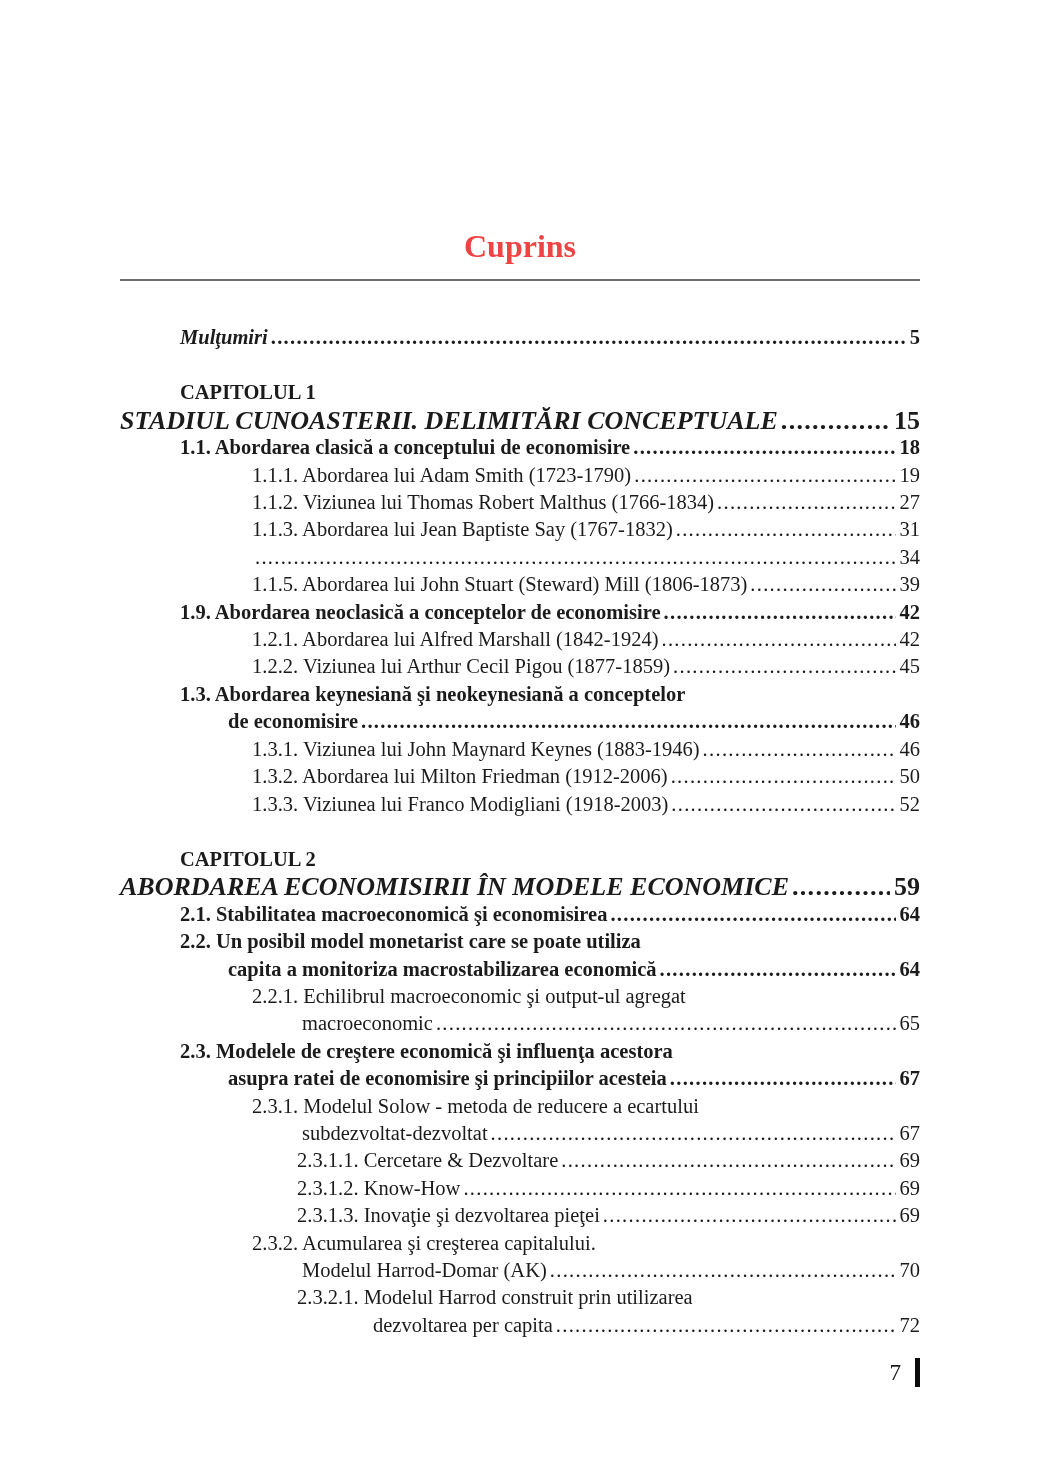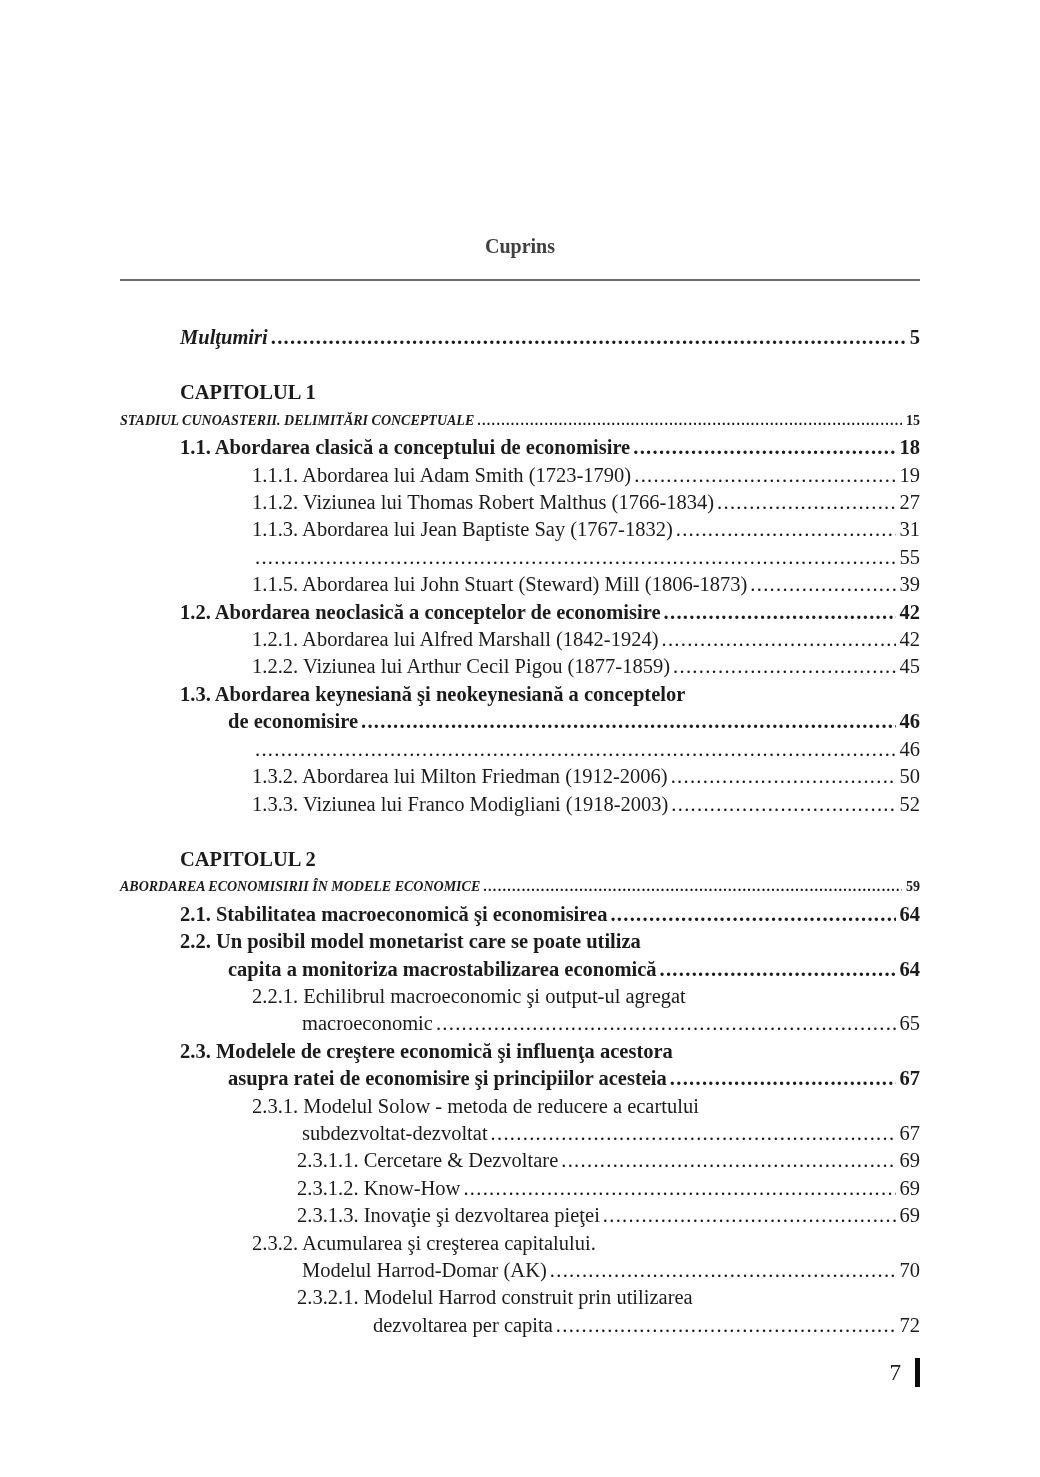--- a/index.html
+++ b/index.html
@@ -4,28 +4,28 @@
 <style>
   html,body{margin:0;padding:0;}
   body{
     width:1040px;height:1477px;background:#ffffff;overflow:hidden;
     font-family:"Liberation Serif","DejaVu Serif",serif;
     color:#1b1b1b;
   }
   .page{position:relative;width:800px;margin-left:120px;height:1477px;}
   .title{
     margin:0;padding-top:230px;line-height:32px;
-    font-size:20px;font-weight:bold;text-align:center;color:#404040;
+    font-size:32px;font-weight:bold;text-align:center;color:#ef4444;
   }
   .rule{border:0;border-top:2px solid #6e6e6e;margin:17px 0 0 0;}
   .toc{margin-top:43px;font-size:20.5px;}
   .row{display:flex;align-items:flex-end;line-height:27.4px;white-space:nowrap;font-family:Liberation Serif, serif;}
   .spacer{height:28px;}
   
-  .c0 {padding-left:0;   font-size:14px;}
+  .c0 {padding-left:0;   font-size:26px;}
   .l1 {padding-left:60px;}
   .l1c{padding-left:108px;}
   .l2 {padding-left:132px;}
   .l2c{padding-left:182px;}
   .l3 {padding-left:177px;}
   .l3c{padding-left:253px;}
   .b{font-weight:bold;}
   .i .t{font-style:italic;}
   .t{flex:0 0 auto;}
   .leader{
@@ -82,29 +82,29 @@
         <span class="leader"></span>
         <span class="page-num">27</span>
       </div>
       <div class="row l2">
         <span class="t">1.1.3. Abordarea lui Jean Baptiste Say (1767-1832)</span>
         <span class="leader"></span>
         <span class="page-num">31</span>
       </div>
       <div class="row l2">
         <span class="leader"></span>
-        <span class="page-num">55</span>
+        <span class="page-num">34</span>
       </div>
       <div class="row l2">
         <span class="t">1.1.5. Abordarea lui John Stuart (Steward) Mill (1806-1873)</span>
         <span class="leader"></span>
         <span class="page-num">39</span>
       </div>
       <div class="row l1 b">
-        <span class="t">1.2. Abordarea neoclasică a conceptelor de economisire</span>
+        <span class="t">1.9. Abordarea neoclasică a conceptelor de economisire</span>
         <span class="leader"></span>
         <span class="page-num">42</span>
       </div>
       <div class="row l2">
         <span class="t">1.2.1. Abordarea lui Alfred Marshall (1842-1924)</span>
         <span class="leader"></span>
         <span class="page-num">42</span>
       </div>
       <div class="row l2">
         <span class="t">1.2.2. Viziunea lui Arthur Cecil Pigou (1877-1859)</span>
@@ -113,20 +113,21 @@
       </div>
       <div class="row l1 b">
         <span class="t">1.3. Abordarea keynesiană şi neokeynesiană a conceptelor</span>
       </div>
       <div class="row l1c b">
         <span class="t">de economisire</span>
         <span class="leader"></span>
         <span class="page-num">46</span>
       </div>
       <div class="row l2">
+        <span class="t">1.3.1. Viziunea lui John Maynard Keynes (1883-1946)</span>
         <span class="leader"></span>
         <span class="page-num">46</span>
       </div>
       <div class="row l2">
         <span class="t">1.3.2. Abordarea lui Milton Friedman (1912-2006)</span>
         <span class="leader"></span>
         <span class="page-num">50</span>
       </div>
       <div class="row l2">
         <span class="t">1.3.3. Viziunea lui Franco Modigliani (1918-2003)</span>

